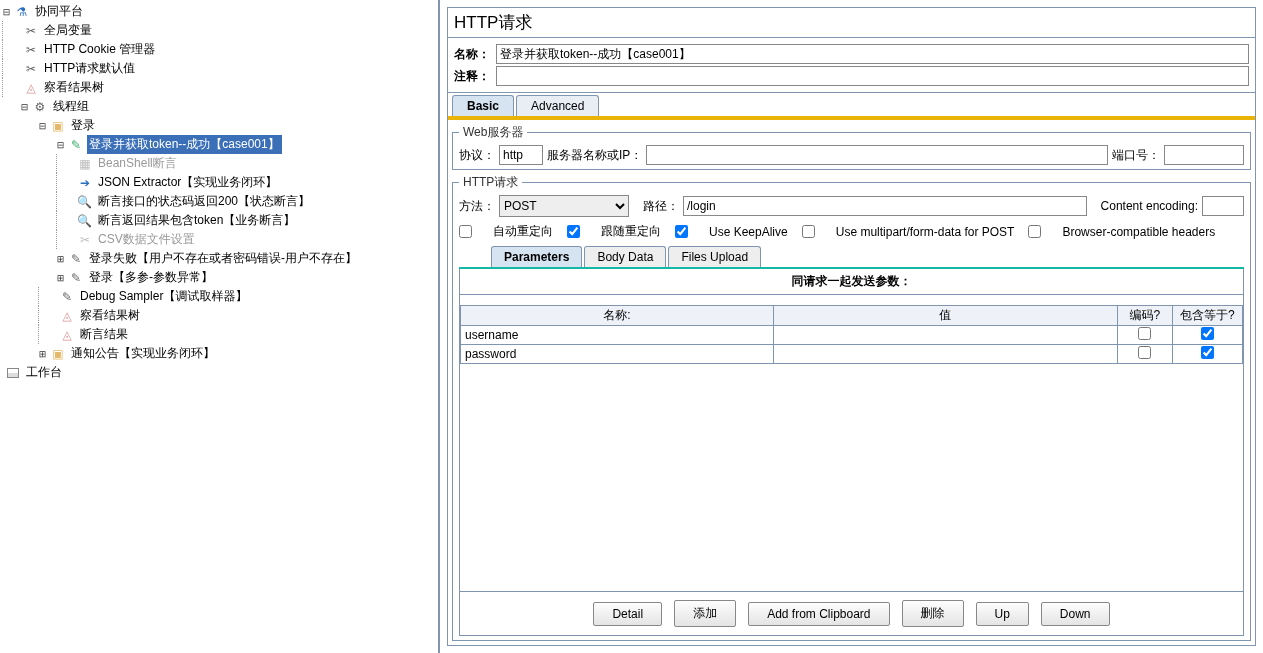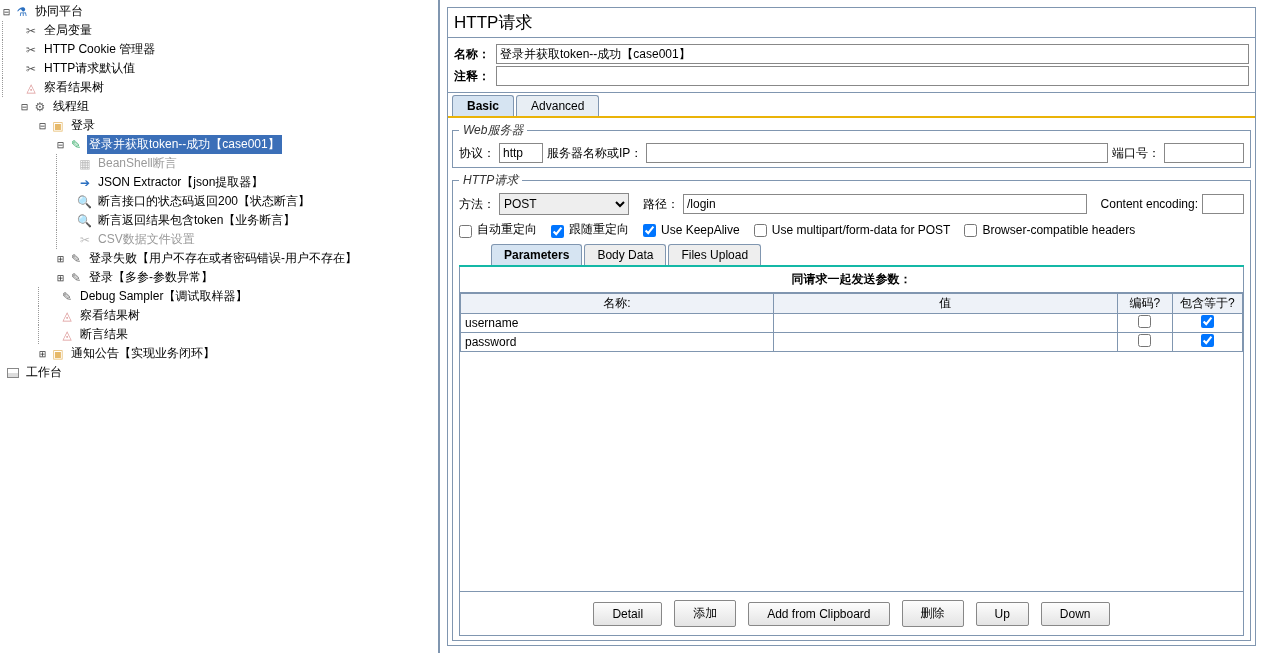--- a/index.html
+++ b/index.html
@@ -27,35 +27,35 @@
 .i-csv { color: #bbb; }
 .i-table { color: #888; border: 1px solid #888; width: 12px; height: 10px; background: linear-gradient(#fff 50%, #ddd 50%); }
 .i-tree { color: #d99; }
 
 .right-panel { flex: 1; display: flex; flex-direction: column; border: 1px solid #8096b0; margin: 7px; }
 .title { font-size: 17px; padding: 3px 6px; border-bottom: 1px solid #8096b0; }
 .form-header { padding: 4px 6px; border-bottom: 1px solid #8096b0; }
 .form-row { display: flex; align-items: center; margin: 2px 0; }
 .form-row label { margin-right: 6px; font-weight: bold; }
 .text-input { border: 1px solid #888; height: 20px; padding: 1px 3px; background: #fff; }
-.tabs { display: flex; border-bottom: 2px solid #eab308; padding-left: 4px; margin-top: 2px; }
+.tabs { display: flex; border-bottom: 4px solid #eab308; padding-left: 4px; margin-top: 2px; }
 .tab { border: 1px solid #8096b0; border-bottom: none; padding: 3px 14px; background: #e8eef4; margin-right: 2px; cursor: pointer; border-radius: 3px 3px 0 0; }
 .tab.active { background: #d6e4f2; font-weight: bold; }
 .content { flex: 1; padding: 0 4px 4px 4px; display: flex; flex-direction: column; }
 fieldset { border: 1px solid #8096b0; padding: 4px 6px; margin-top: 4px; }
-legend { padding: 0 4px; color: #333; font-style: italic; }
+legend { padding: 0 4px; color: #333; }
 .inline-row { display: flex; align-items: center; gap: 4px; }
 select.combo { border: 1px solid #888; height: 22px; background: #eee; }
 .cb-row { display: flex; gap: 14px; align-items: center; margin-top: 6px; }
-.cb-row label { display: flex; align-items: flex-end; gap: 5px; }
+.cb-row label { display: flex; align-items: center; gap: 21px; }
 input[type=checkbox] { width: 13px; height: 13px; }
 .param-tabs { display: flex; margin-top: 6px; border-bottom: 2px solid #14b8a6; padding-left: 32px; }
 .param-tabs .ptab { border: 1px solid #8096b0; border-bottom: none; padding: 3px 12px; background: #eee; cursor: pointer; border-radius: 3px 3px 0 0; margin-right: 2px; }
 .param-tabs .ptab.active { background: #d6e4f2; font-weight: bold; }
-.param-area { flex: 1; border: 1px solid #8096b0; border-top: none; display: flex; flex-direction: column; background: #fff; }
+.param-area { flex: 1; border: 1px solid #8096b0; border-top: none; display: flex; flex-direction: column; background: #fff; gap: 10px; }
 .param-title { text-align: center; padding: 4px; font-weight: bold; border-bottom: 1px solid #8096b0; }
 table.params { width: 100%; border-collapse: collapse; }
 table.params th, table.params td { border: 1px solid #8096b0; padding: 1px 4px; height: 18px; text-align: left; }
 table.params th { background: #eef2f8; text-align: center; font-weight: normal; }
 table.params td.center { text-align: center; }
 .filler { flex: 1; }
 .btn-row { display: flex; justify-content: center; gap: 12px; padding: 8px; border-top: 1px solid #8096b0; align-items: center; }
 .btn { border: 1px solid #888; background: linear-gradient(#fdfdfd,#e4e4e4); padding: 4px 18px; cursor: pointer; border-radius: 2px; }
 </style>
 </head>
@@ -115,21 +115,21 @@
       <span class="spacer line"></span>
       <span class="icon i-bean">▦</span>
       <span class="label dim">BeanShell断言</span>
     </div>
   <div class="tree-row">
       <span class="spacer"></span>
       <span class="spacer"></span>
       <span class="spacer"></span>
       <span class="spacer line"></span>
       <span class="icon i-arrow">➔</span>
-      <span class="label">JSON Extractor【json提取器】</span>
+      <span class="label">JSON Extractor【实现业务闭环】</span>
     </div>
   <div class="tree-row">
       <span class="spacer"></span>
       <span class="spacer"></span>
       <span class="spacer"></span>
       <span class="spacer line"></span>
       <span class="icon i-mag">🔍</span>
       <span class="label">断言接口的状态码返回200【状态断言】</span>
     </div>
   <div class="tree-row">

